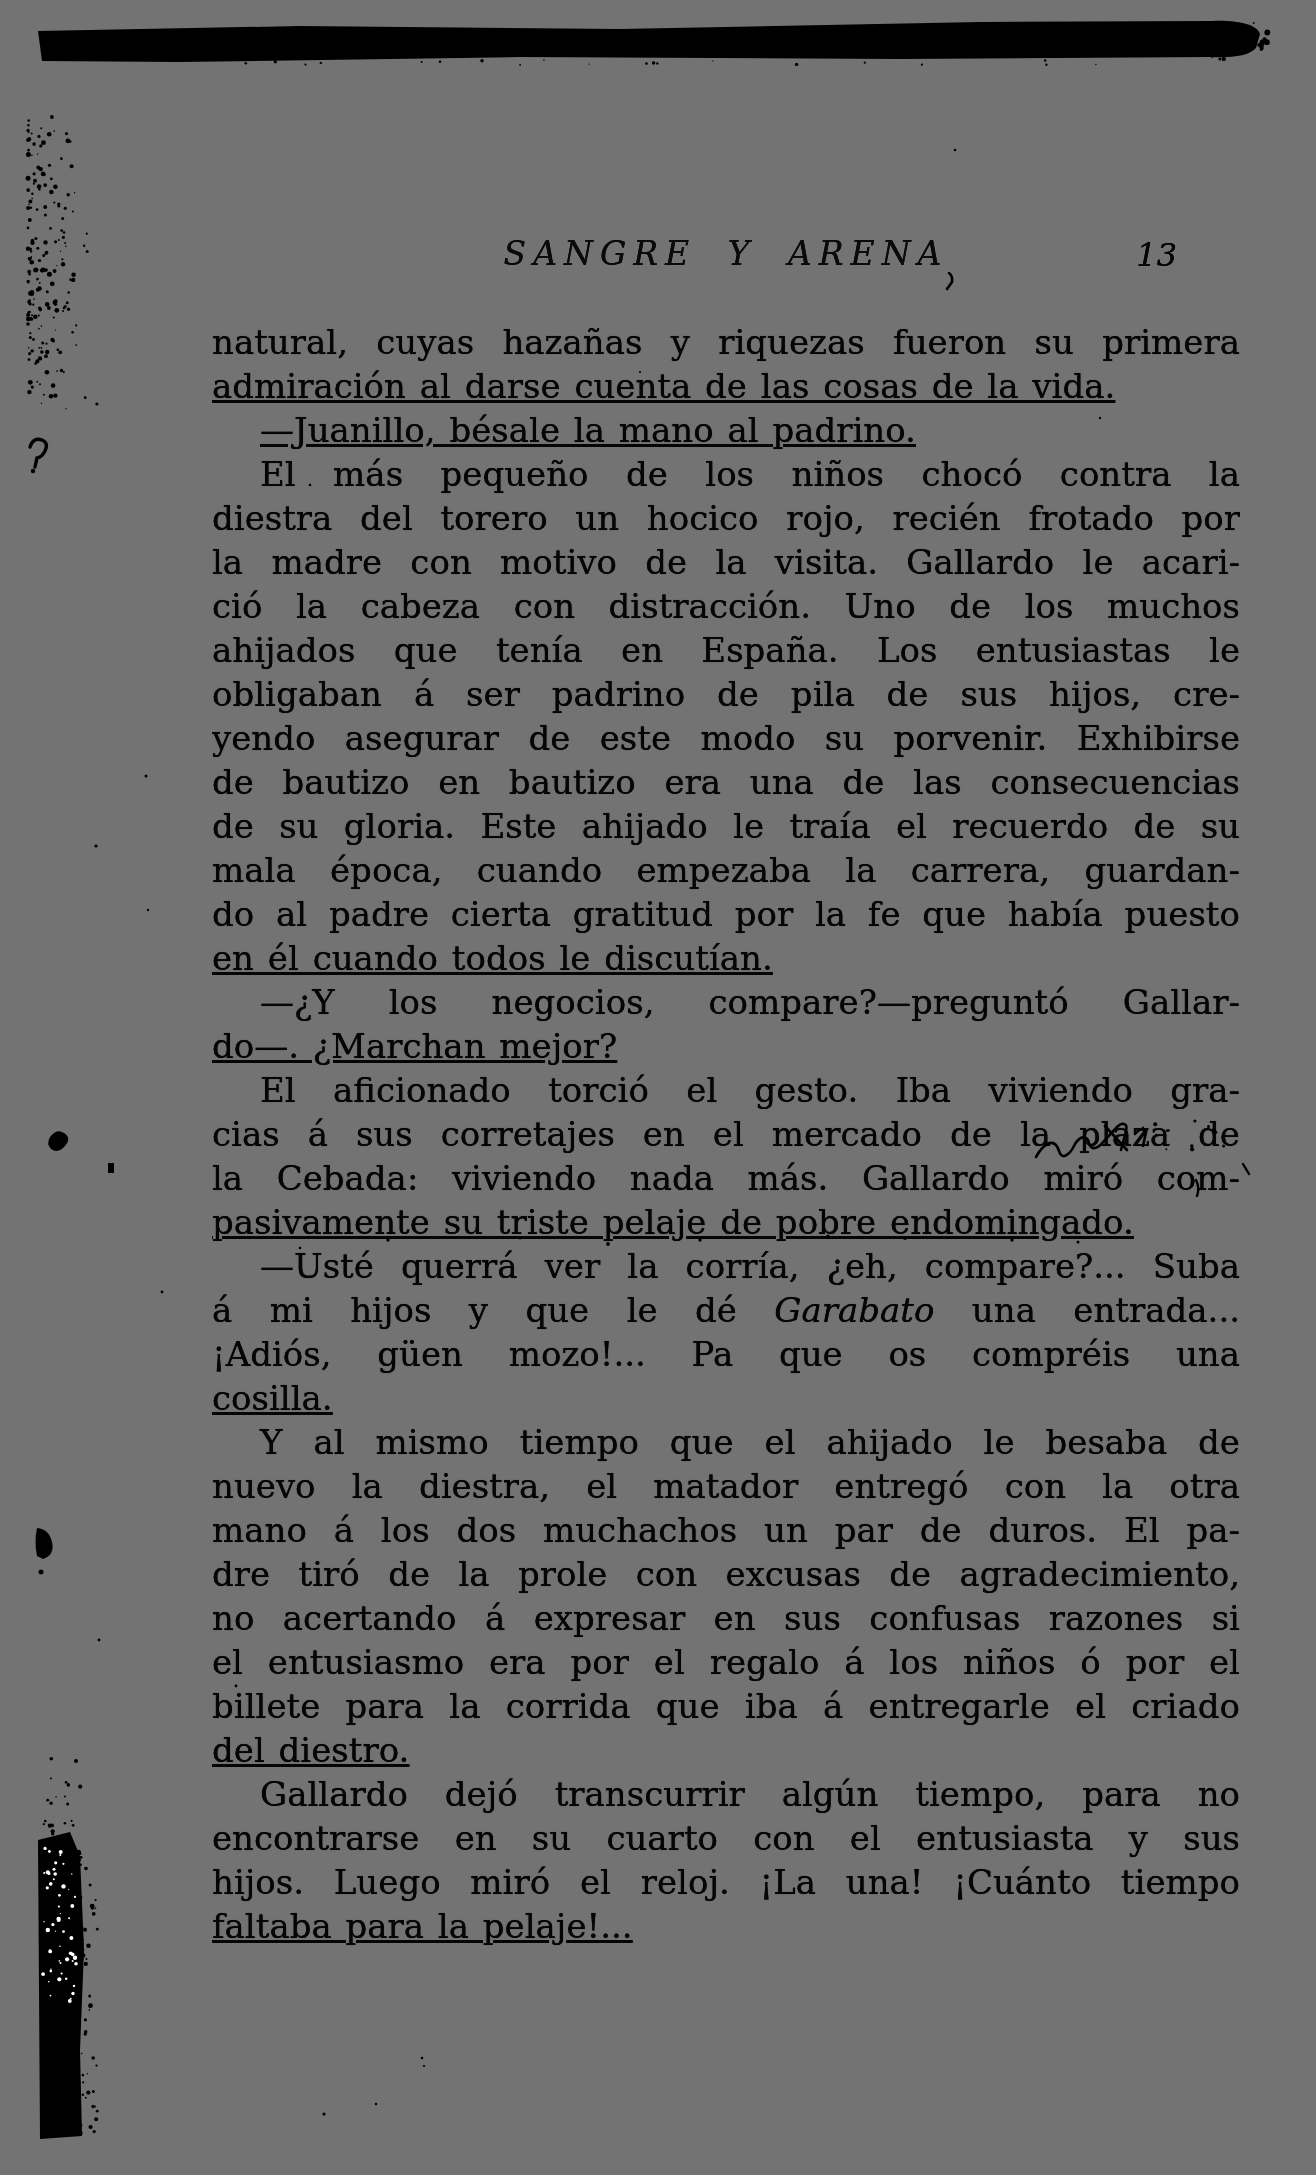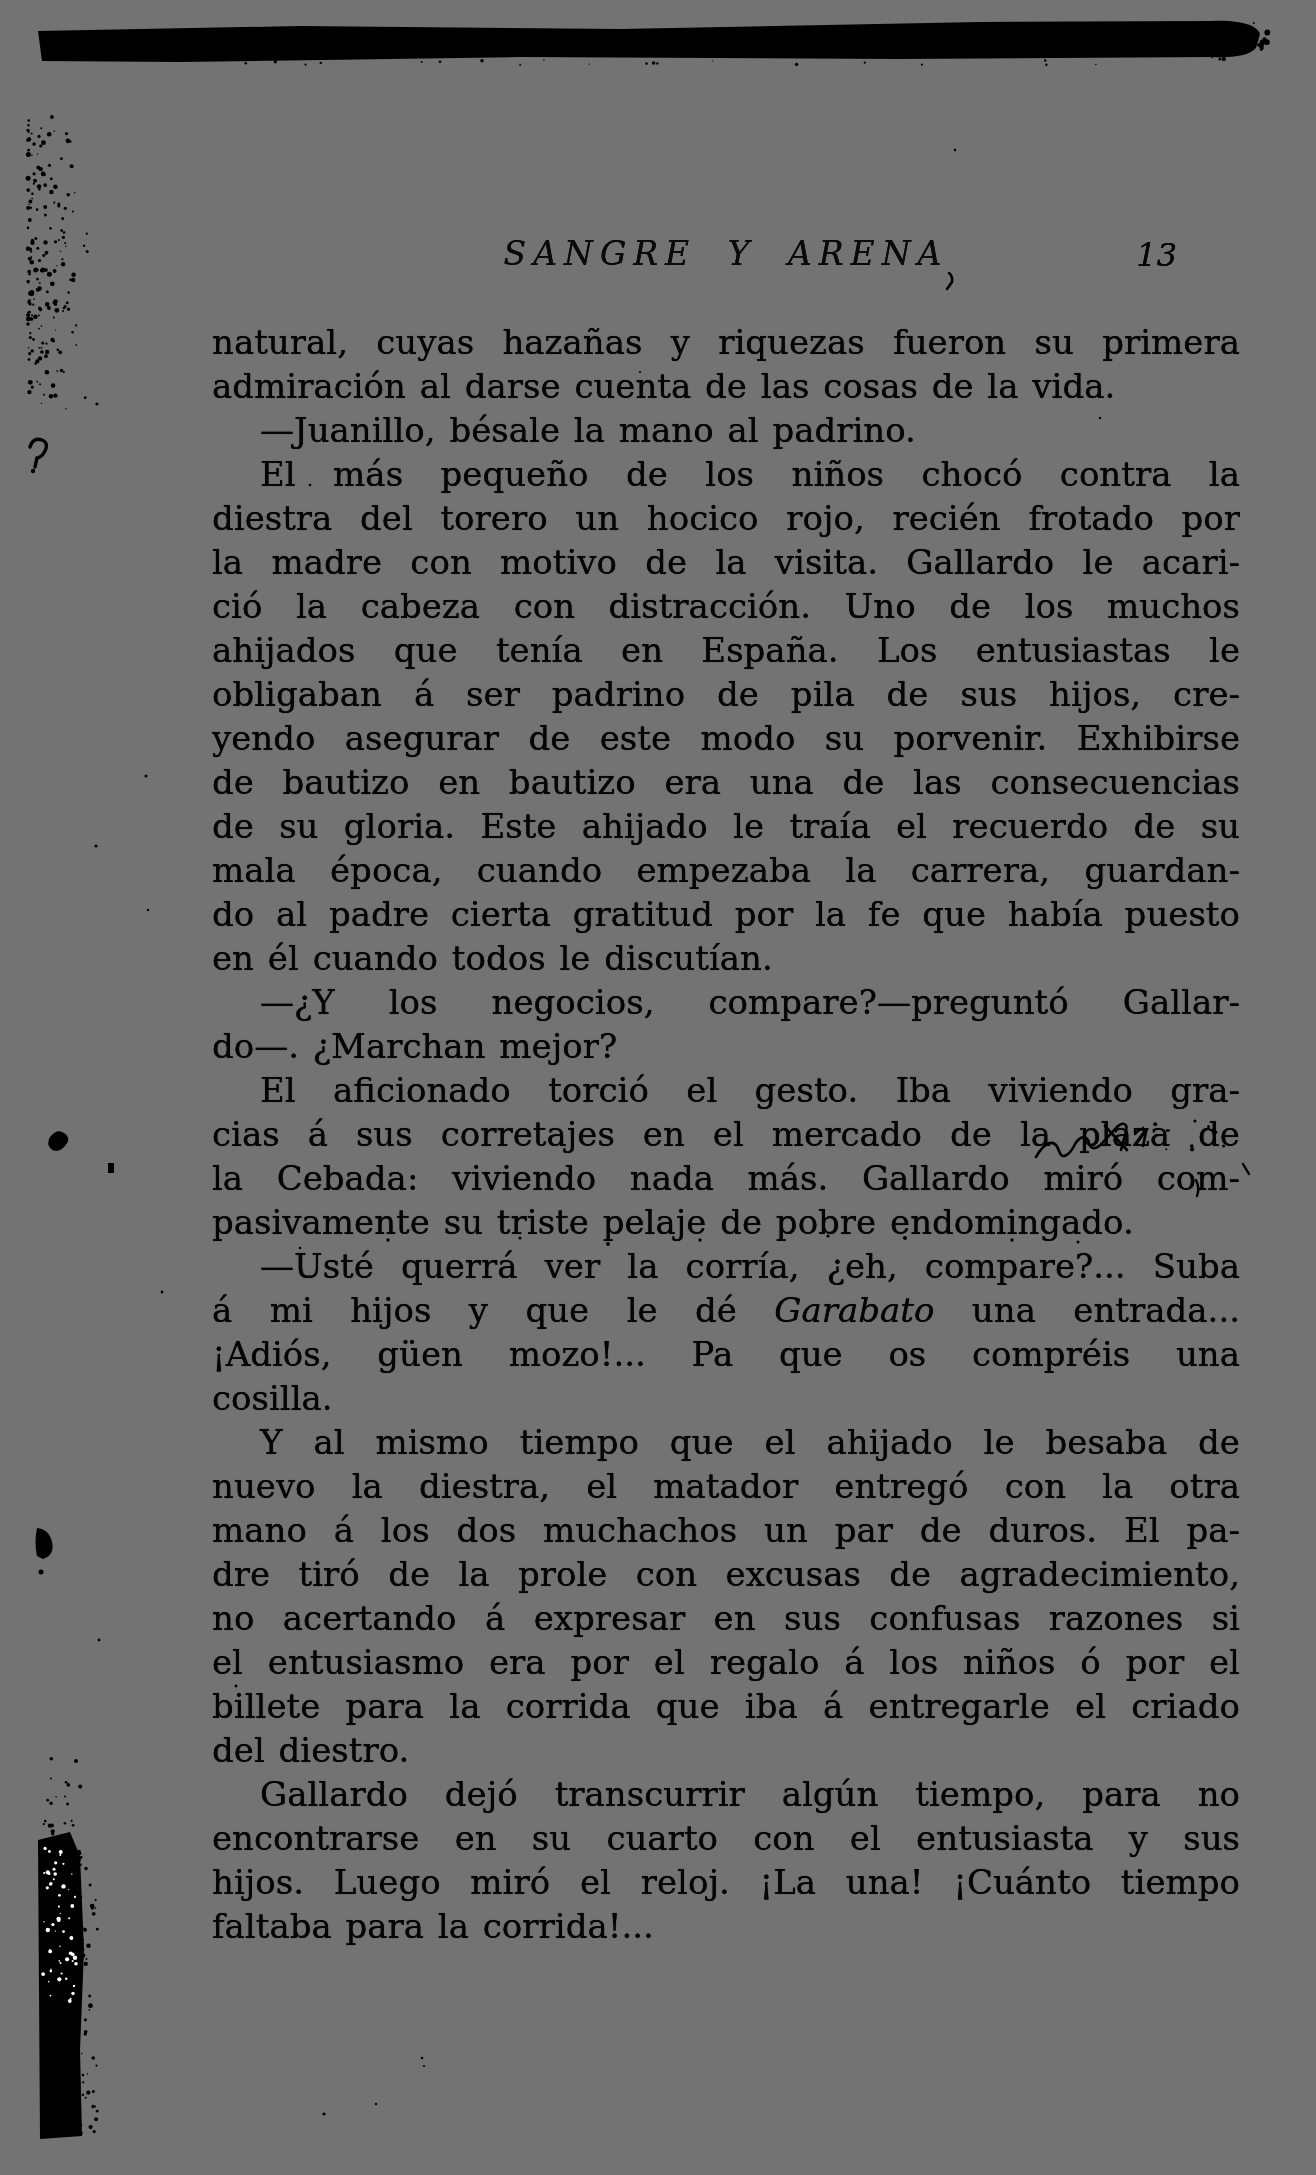--- a/index.html
+++ b/index.html
@@ -35,20 +35,21 @@
     word-spacing:3px;
   }
   .text-block .line{
     height:44px;overflow:hidden;
     text-align:justify;
     -moz-text-align-last:justify;
     text-align-last:justify;
   }
   .text-block .line.last{
     text-align-last:left;
+    text-decoration:underline;
     -moz-text-align-last:left;
   }
   .text-block .line.indent{text-indent:48px;}
   .text-block em{font-style:italic;}
   
   .artifacts{
     position:absolute;top:0;left:0;width:1316px;height:2175px;
     pointer-events:none;
   }
 </style>
@@ -92,21 +93,21 @@
       <div class="line"><span>nuevo la diestra, el matador entregó con la otra</span></div>
       <div class="line"><span>mano á los dos muchachos un par de duros. El pa-</span></div>
       <div class="line"><span>dre tiró de la prole con excusas de agradecimiento,</span></div>
       <div class="line"><span>no acertando á expresar en sus confusas razones si</span></div>
       <div class="line"><span>el entusiasmo era por el regalo á los niños ó por el</span></div>
       <div class="line"><span>billete para la corrida que iba á entregarle el criado</span></div>
       <div class="line last"><span>del diestro.</span></div>
       <div class="line indent"><span>Gallardo dejó transcurrir algún tiempo, para no</span></div>
       <div class="line"><span>encontrarse en su cuarto con el entusiasta y sus</span></div>
       <div class="line"><span>hijos. Luego miró el reloj. ¡La una! ¡Cuánto tiempo</span></div>
-      <div class="line last"><span>faltaba para la corrida!...</span></div>
+      <div class="line last"><span>faltaba para la pelaje!...</span></div>
     </div>
 
   <svg class="artifacts" id="artifacts" width="1316" height="2175" viewBox="0 0 1316 2175" xmlns="http://www.w3.org/2000/svg">
 
     <path fill="#000" d="M38,31 L300,26 L620,29 L980,22 L1212,21 C1240,20 1257,25 1260,34 L1256,48 C1249,56 1232,58 1210,57 L900,59 L520,57 L180,62 L42,61 Z"></path>
 
     <path fill="none" stroke="#000" stroke-width="3.4" stroke-linecap="round" d="M30,447 q3,-10 12,-7 q7,3 3,11 q-3,6 -8,7 l-2,9"></path>
     <circle cx="33" cy="471" r="2.2" fill="#000"></circle>
 
     <path fill="#000" d="M50,1137 q7,-9 14,-4 q8,5 1,13 q-7,8 -14,3 q-5,-5 -1,-12 Z"></path>

